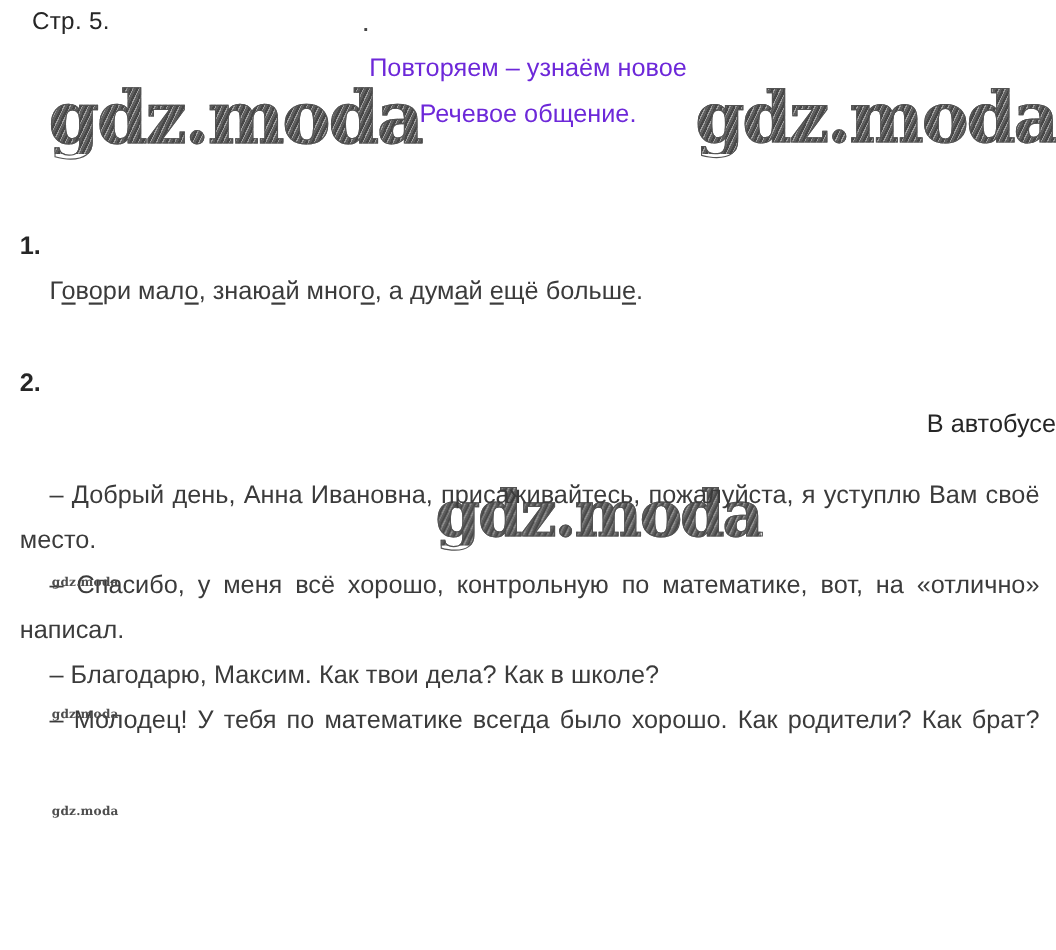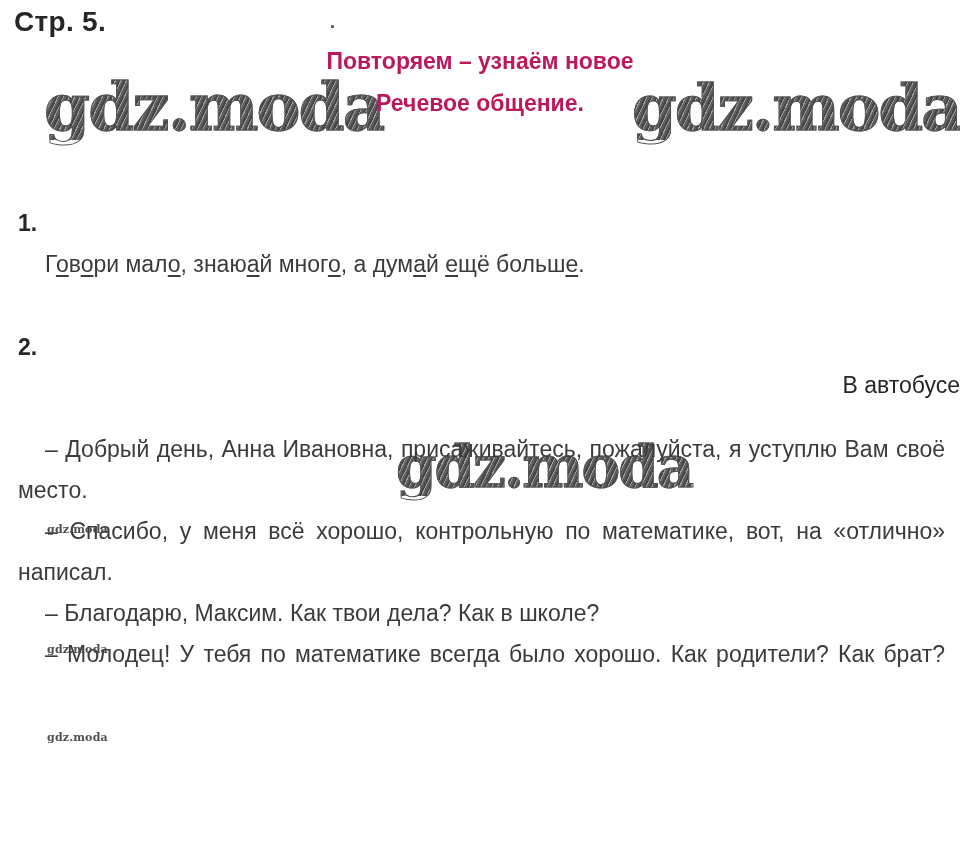--- a/index.html
+++ b/index.html
@@ -5,32 +5,32 @@
   html,body{margin:0;padding:0;background:#ffffff;}
   .page{
     position:relative;
     width:960px;height:864px;
     background:#ffffff;
     font-family:"Liberation Sans", sans-serif;
     color:#3b3b3b;
     overflow:hidden;
   }
   .page-label{
-    position:absolute;left:14px;top:6px;
-    font-size:28px;font-weight:bold;color:#262626;
+    position:absolute;left:29px;top:6px;
+    font-size:22px;font-weight:normal;color:#262626;
     letter-spacing:0.3px;
   }
   .stray-dot{
     position:absolute;left:330px;top:12px;
     font-size:18px;color:#444;font-weight:bold;
   }
   .headings{
     position:absolute;left:0;right:0;top:40px;
     text-align:center;
-    font-size:23px;font-weight:bold;color:#be185d;
+    font-size:23px;font-weight:normal;color:#6d28d9;
     line-height:42px;
   }
   .ex-number{
     position:absolute;left:18px;
     font-size:23px;font-weight:bold;color:#262626;
   }
   .ex1-number{top:210px;}
   .ex1-sentence{
     position:absolute;left:18px;right:15px;top:248px;
     font-size:23px;line-height:32px;

